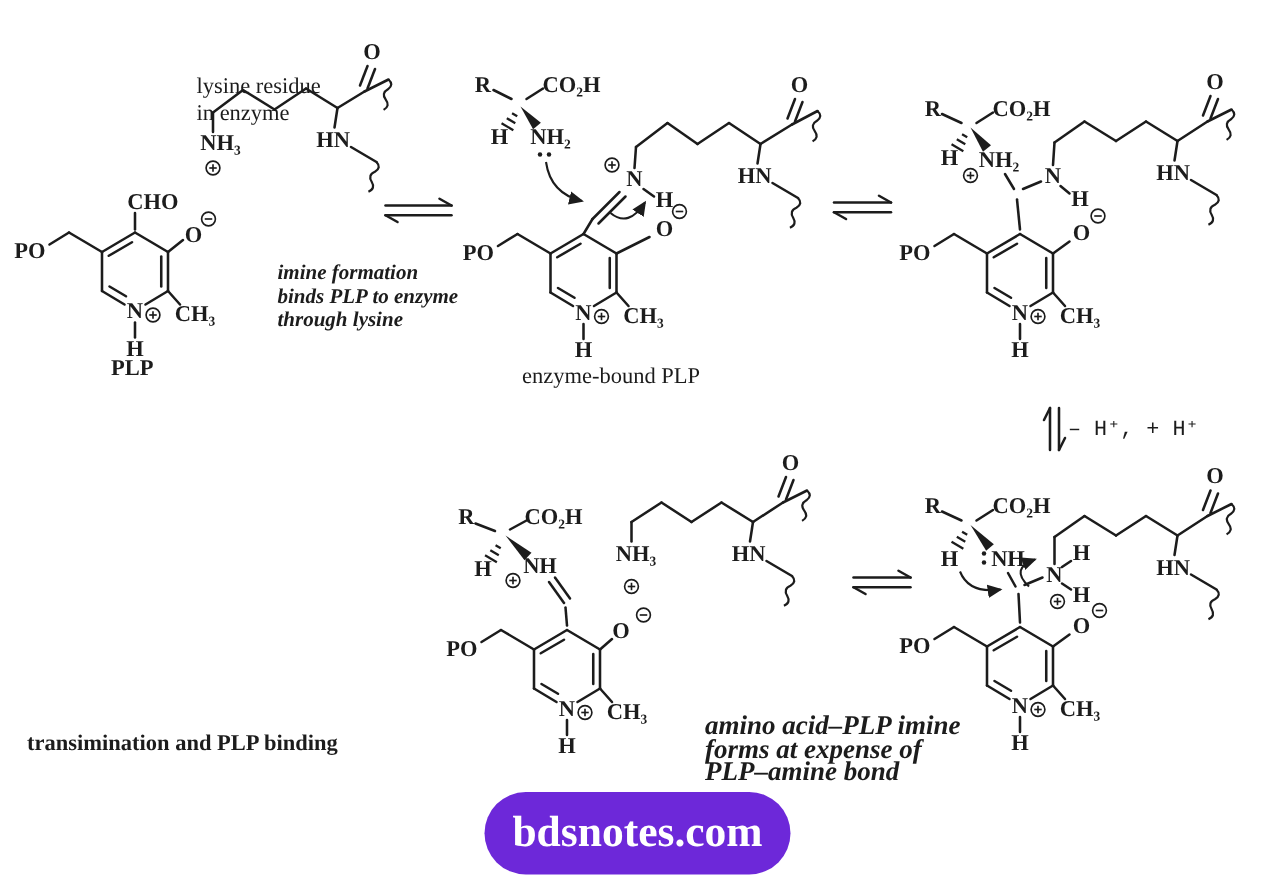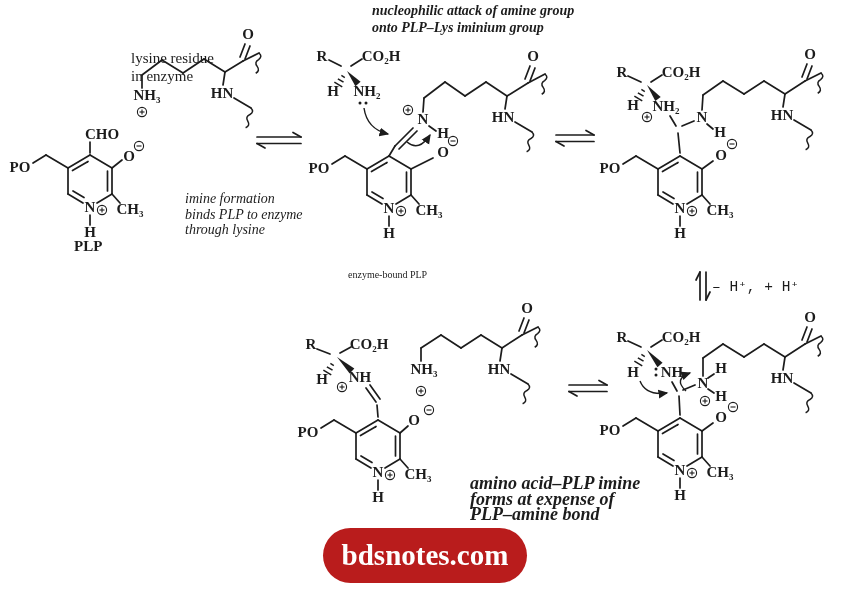--- a/index.html
+++ b/index.html
@@ -3,23 +3,23 @@
 <meta charset="utf-8">
 <style>
   html,body{margin:0;padding:0;background:#ffffff;}
   .page{position:relative;width:854px;height:595px;background:#ffffff;overflow:hidden;
         font-family:"Liberation Serif","DejaVu Serif",serif;}
   #chem{position:absolute;left:0;top:0;}
   #chem text{font-family:"Liberation Serif","DejaVu Serif",serif;font-weight:700;}
   .cap{position:absolute;color:#1c1c1c;white-space:pre-line;}
   .cap.lysine{left:131px;top:4px;font-size:15px;line-height:18px;margin-top:45px;}
   .cap.attack{left:372px;top:3px;font-size:14px;line-height:16.5px;font-style:italic;font-weight:700;}
-  .cap.imine{left:185px;top:191px;font-size:14px;line-height:15.5px;font-style:italic;font-weight:400;}
+  .cap.imine{left:185px;top:175px;font-size:14px;line-height:15.5px;font-style:italic;font-weight:700;}
   .cap.plp{left:74px;top:238px;font-size:15px;font-weight:bold;}
-  .cap.enzyme{left:348px;top:243px;font-size:10px;margin-top:26px;}
+  .cap.enzyme{left:348px;top:243px;font-size:15px;}
   .cap.proton{left:712px;top:278px;font-size:14.5px;font-family:Liberation Mono, monospace;}
   .cap.expense{left:470px;top:476px;font-size:18px;line-height:15.5px;font-style:italic;font-weight:700;}
   .cap.transim{left:18px;top:488px;font-size:15px;font-weight:700;}
   .pill{position:absolute;left:323px;top:528px;width:204px;height:55px;border-radius:28px;
         display:flex;align-items:center;justify-content:center;font-weight:700;font-size:29px;}
 </style>
 </head>
 <body>
 
 <div class="page">
@@ -389,27 +389,26 @@
       </g>
       <g>
         <line stroke="#1c1c1c" stroke-width="1.7" stroke-linecap="round" x1="569" y1="385" x2="607" y2="385"></line>
         <line stroke="#1c1c1c" stroke-width="1.7" stroke-linecap="round" x1="607" y1="385" x2="599" y2="380.5"></line>
         <line stroke="#1c1c1c" stroke-width="1.7" stroke-linecap="round" x1="569" y1="391.5" x2="607" y2="391.5"></line>
         <line stroke="#1c1c1c" stroke-width="1.7" stroke-linecap="round" x1="569" y1="391.5" x2="577" y2="396"></line>
       </g>
     </svg>
   <div class="cap lysine">lysine residue
 in enzyme</div>
-  <div class="cap attack">nucleophilic attack of amine group
-onto PLP–Lys iminium group</div>
   <div class="cap imine">imine formation
 binds PLP to enzyme
 through lysine</div>
   <div class="cap plp">PLP</div>
   <div class="cap enzyme">enzyme-bound PLP</div>
   <div class="cap proton">– H⁺, + H⁺</div>
   <div class="cap expense">amino acid–PLP imine
 forms at expense of
 PLP–amine bond</div>
-  <div class="pill" style="background: #b91c1c; color: rgb(255, 255, 255);">
+  <div class="cap transim">transimination and PLP binding</div>
+  <div class="pill" style="background: #6d28d9; color: rgb(255, 255, 255);">
     <span>bdsnotes.com</span>
   </div>
 </div>
 
 </body></html>

